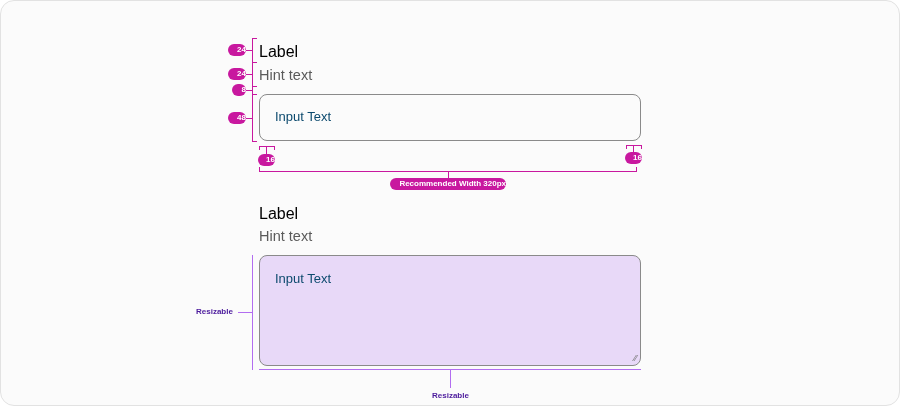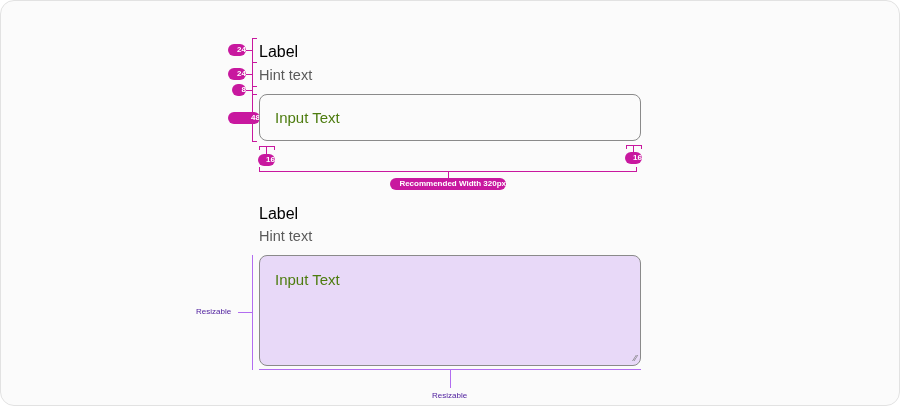--- a/index.html
+++ b/index.html
@@ -2,46 +2,46 @@
 <html><head>
 <meta charset="utf-8">
 <style>
   html,body{margin:0;padding:0;background:#fff;}
   body{width:900px;height:406px;position:relative;font-family:"Liberation Sans",sans-serif;overflow:hidden;}
   .frame{position:absolute;left:0;top:0;width:898px;height:404px;border:1px solid #e2e2e2;border-radius:14px;background:#fbfbfb;}
   .abs{position:absolute;}
   .label{font-size:16px;color:#000000;}
   .hint{font-size:14.5px;color:#5a5a5a;}
   .input{border:1px solid #8a8a8a;border-radius:8px;background:#fbfbfb;box-sizing:border-box;}
-  .input-text{font-size:15px;color:#4d7c0f;}
+  .input-text{font-size:13px;color:#0c4a6e;}
   .pill{background:#c8189f;color:#fff;font-weight:bold;font-size:8px;border-radius:8px;text-align:right;line-height:12px;height:12px;}
   .mag{background:#c8189f;}
   .pur{background:#b26df0;}
-  .res-label{font-size:8px;font-weight:normal;color:#4b1a9c;}
+  .res-label{font-size:8px;font-weight:bold;color:#4b1a9c;}
 </style>
 </head>
 <body>
 
 <div class="frame"></div>
 
 <div class="abs mag" style="left:252px;top:38px;width:1px;height:104px;"></div>
 <div class="abs mag" style="left:252px;top:38px;width:5px;height:1px;"></div>
 <div class="abs mag" style="left:252px;top:62px;width:5px;height:1px;"></div>
 <div class="abs mag" style="left:252px;top:86px;width:5px;height:1px;"></div>
 <div class="abs mag" style="left:252px;top:94px;width:5px;height:1px;"></div>
 <div class="abs mag" style="left:252px;top:141px;width:5px;height:1px;"></div>
 
 <div class="abs mag" style="left:244px;top:50px;width:8px;height:1px;"></div>
 <div class="abs pill" style="left:228px;top:44px;width:18px;">24</div>
 <div class="abs mag" style="left:244px;top:74px;width:8px;height:1px;"></div>
 <div class="abs pill" style="left:228px;top:68px;width:18px;">24</div>
 <div class="abs mag" style="left:244px;top:90px;width:8px;height:1px;"></div>
 <div class="abs pill" style="left:232px;top:84px;width:14px;">8</div>
 <div class="abs mag" style="left:244px;top:118px;width:8px;height:1px;"></div>
-<div class="abs pill" style="left:228px;top:112px;width:32px;">48</div>
+<div class="abs pill" style="left:228px;top:112px;width:18px;">48</div>
 
 <div class="abs label" style="left:259px;top:43px;">Label</div>
 <div class="abs hint" style="left:259px;top:67px;">Hint text</div>
 <div class="abs input" style="left:259px;top:94px;width:382px;height:47px;">
   <span class="abs input-text" style="left:15px;top:14px;">Input Text</span>
 </div>
 
 <div class="abs mag" style="left:259px;top:146px;width:15px;height:1px;"></div>
 <div class="abs mag" style="left:259px;top:146px;width:1px;height:4px;"></div>
 <div class="abs mag" style="left:274px;top:146px;width:1px;height:4px;"></div>

